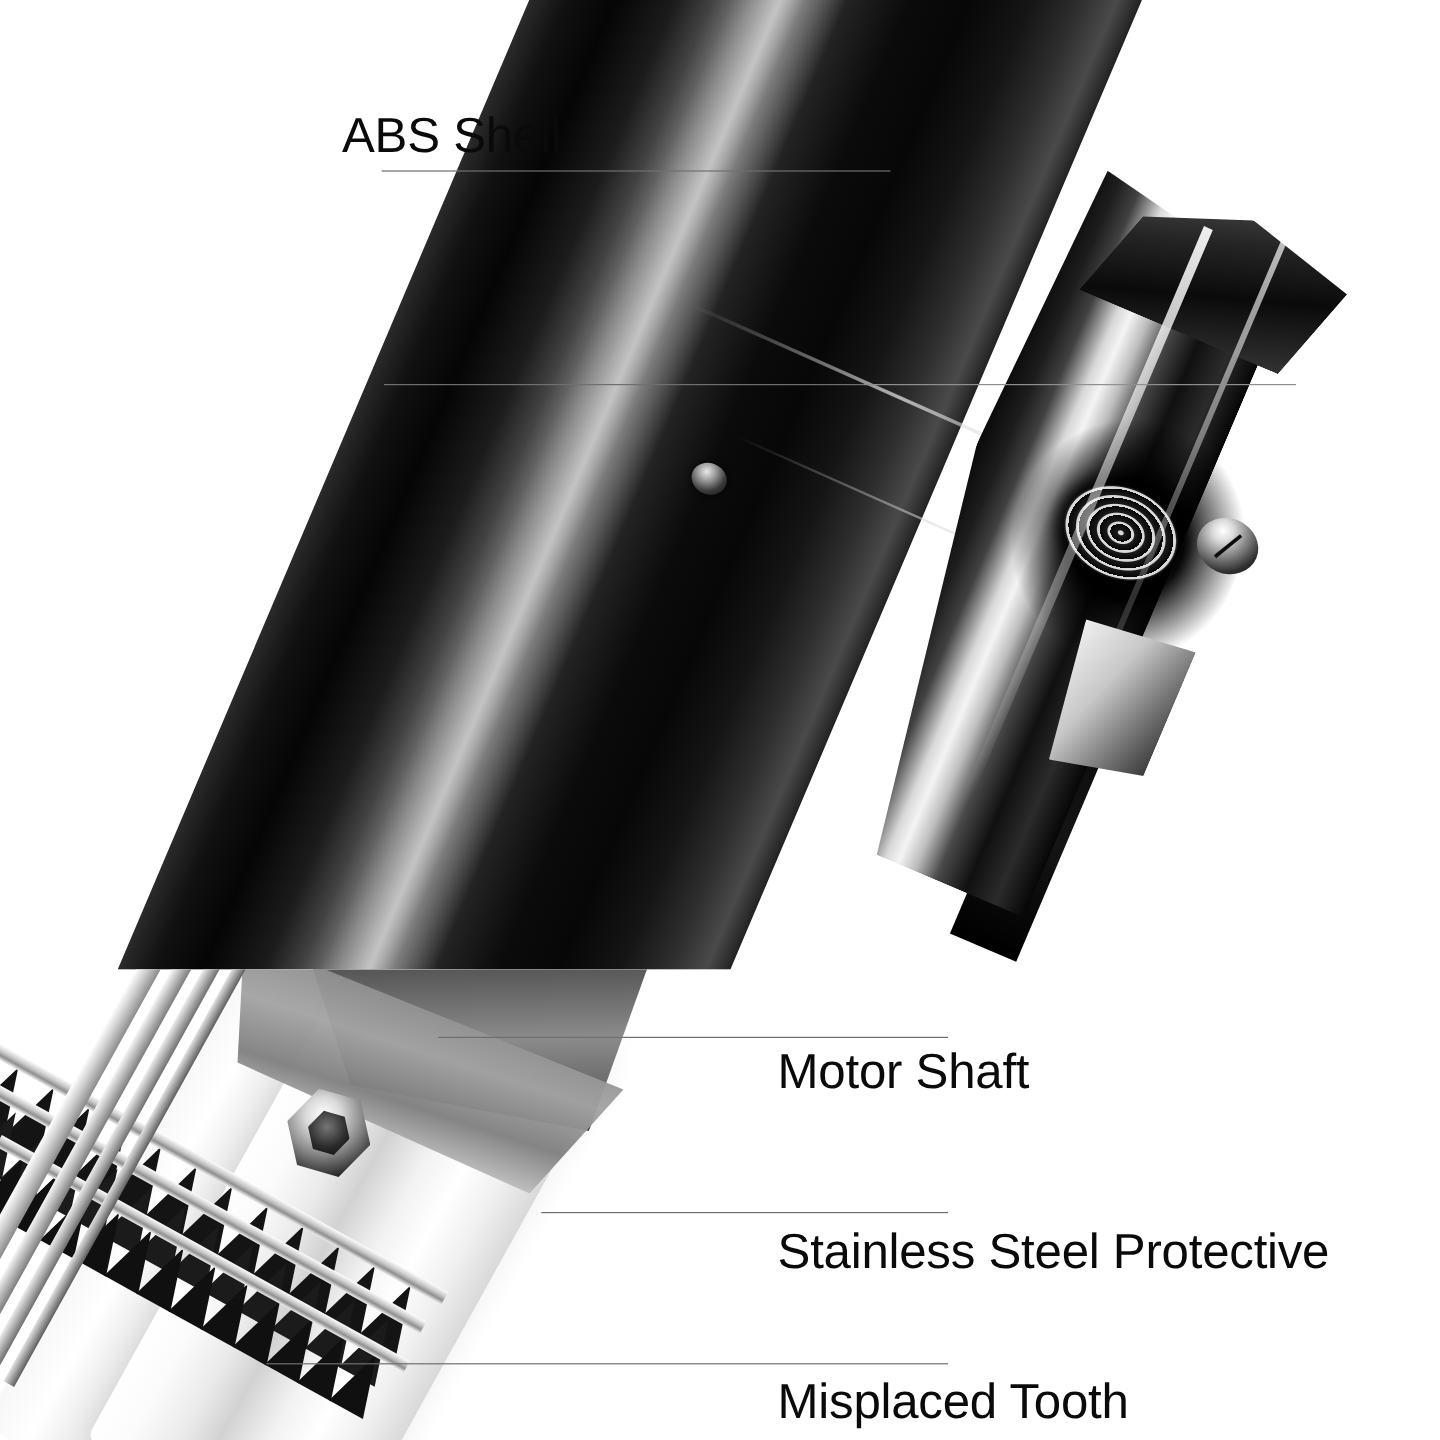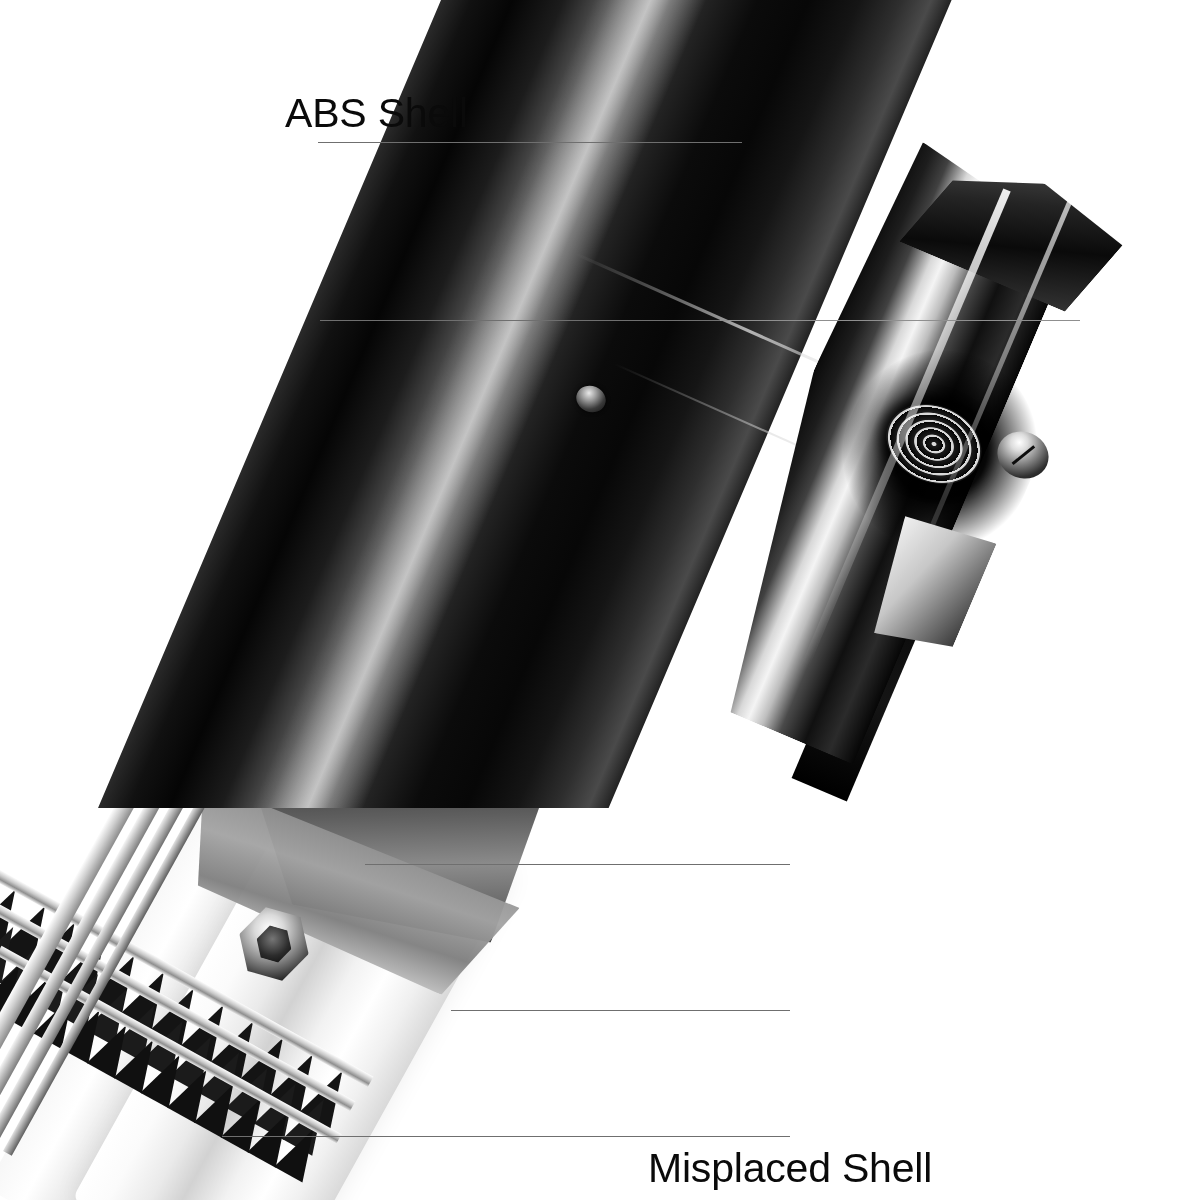--- a/index.html
+++ b/index.html
@@ -380,20 +380,22 @@
         <div class="blade-rail" style="left: 206px; top: -22px; width: 10px; height: 420px; background: linear-gradient(to right, rgb(226, 226, 226), rgb(153, 153, 153) 55%, rgb(94, 94, 94) 100%); transform: rotate(29deg); transform-origin: 50% 0%;"></div>
       </div>
   </div>
 
   <div class="callout-label" style="left:253px; top:93px;margin-left:32px;">ABS Shell</div>
   <div class="leader" style="left:318px; top:142px; width:424px;"></div>
 
   <div class="leader" style="left:320px; top:320px; width:400px;"></div>
   <div class="leader light" style="left:720px; top:320px; width:360px; background:#8f8f8f;"></div>
 
+  <div class="callout-label" style="left:648px; top:873px;">Motor Shaft</div>
   <div class="leader" style="left:365px; top:864px; width:425px;"></div>
 
+  <div class="callout-label" style="left:648px; top:1023px;">Stainless Steel Protective</div>
   <div class="leader" style="left:451px; top:1010px; width:339px;"></div>
 
-  <div class="callout-label" style="left:648px; top:1148px;">Misplaced Shell</div>
+  <div class="callout-label" style="left:648px; top:1148px;">Misplaced Tooth</div>
   <div class="leader" style="left:222px; top:1136px; width:568px;"></div>
 
 </div>
 
 </body></html>

